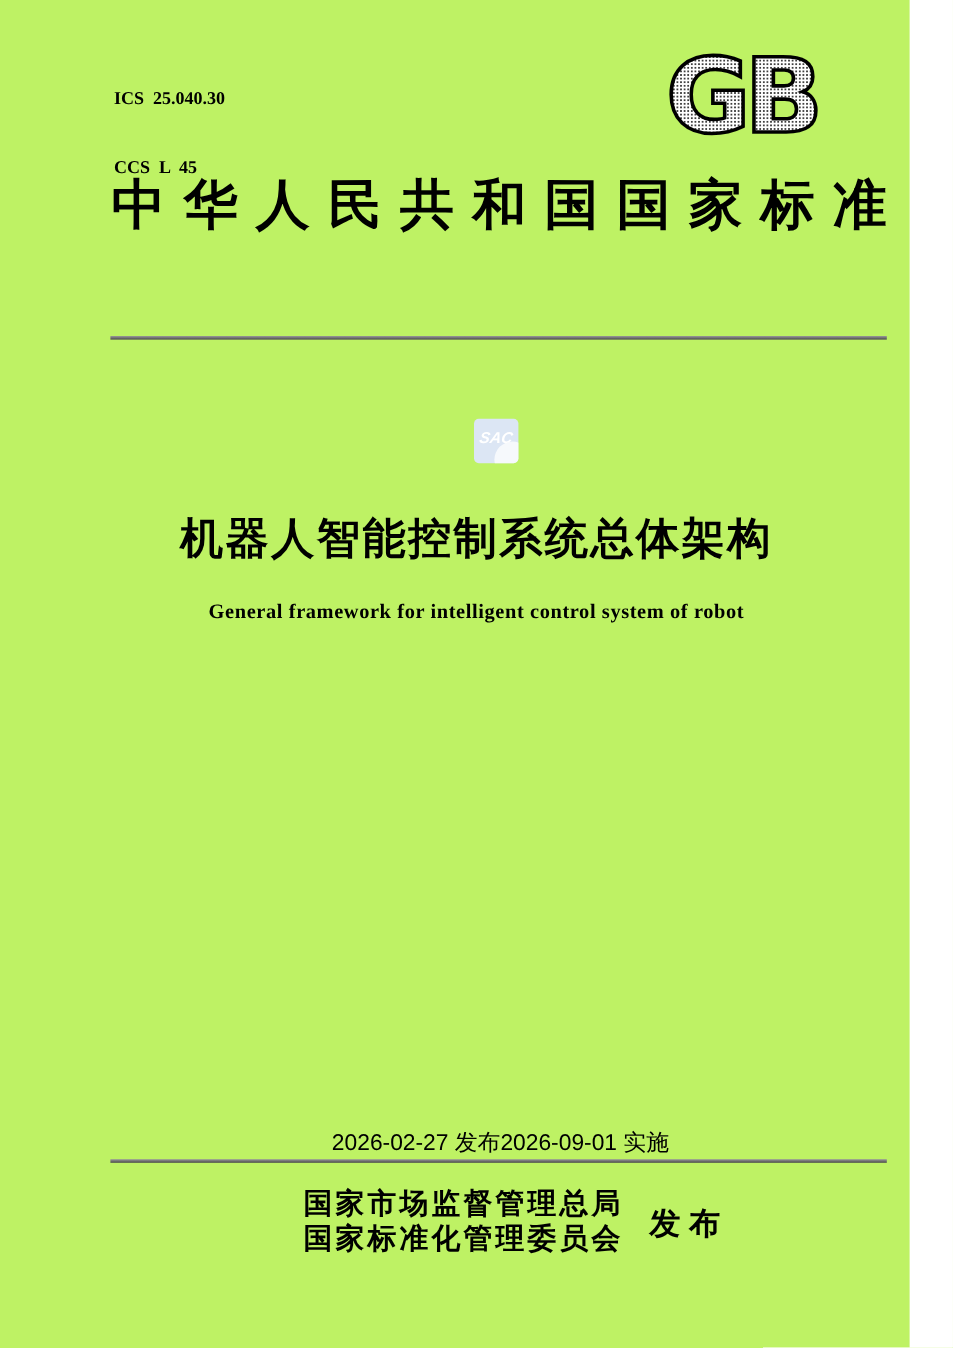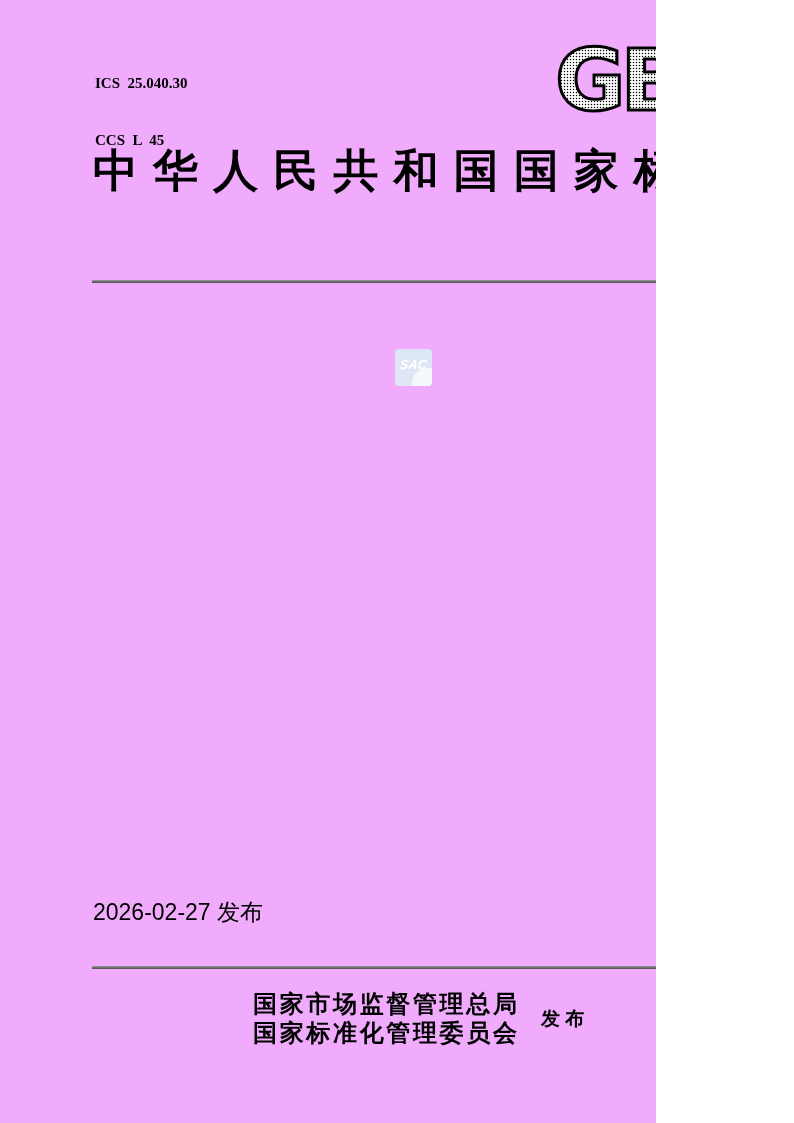--- a/index.html
+++ b/index.html
@@ -2,23 +2,23 @@
 <html><head>
 <meta charset="utf-8">
 <style>
   html, body {
     margin: 0;
     padding: 0;
     background: #ffffff;
   }
   .page {
     position: relative;
-    width: 656px;
+    width: 758px;
     height: 1123px;
-    background: #f0abfc;
+    background: #bef264;
     overflow: hidden;
     font-family: "Liberation Serif", serif;
     color: #000000;
   }
 
   
   .ics-block {
     position: absolute;
     left: 95px;
     top: 36px;
@@ -128,26 +128,26 @@
     font-family: "Liberation Serif", serif;
     font-weight: bold;
     font-size: 17px;
     letter-spacing: 0.5px;
   }
 
   
   .dates {
     position: absolute;
     left: 93px;
-    top: 897px;
+    top: 939px;
     width: 648px;
     display: flex;
-    justify-content: flex-start;
-    font-family: "Liberation Sans", sans-serif;
-    font-size: 23px;
+    justify-content: center;
+    font-family: "Liberation Sans", sans-serif;
+    font-size: 19px;
   }
 
   
   .publisher {
     position: absolute;
     left: 253px;
     top: 990px;
     display: flex;
     align-items: center;
   }
@@ -160,21 +160,21 @@
     font-family: "Liberation Serif", serif;
     font-weight: bold;
     font-size: 24px;
     line-height: 29px;
     white-space: nowrap;
   }
   .fabu {
     margin-left: 24px;
     font-family: "Liberation Sans", sans-serif;
     font-weight: bold;
-    font-size: 19px;
+    font-size: 26px;
     white-space: pre;
   }
 </style>
 </head>
 <body>
 
 <div class="page">
 
   <div class="ics-block">
     <div>ICS  25.040.30</div>
@@ -205,24 +205,27 @@
       <span>准</span>
     </div>
 
 
   <div class="rule rule-top"></div>
 
   <div class="watermark">
     <span>SAC</span>
   </div>
 
-
+  <h1 class="title-zh">机器人智能控制系统总体架构</h1>
+
+  <h2 class="title-en">General framework for intelligent control system of robot</h2>
 
   <div class="dates">
     <span>2026-02-27 发布</span>
+    <span>2026-09-01 实施</span>
   </div>
 
   <div class="rule rule-bottom"></div>
 
   <div class="publisher">
     <div class="agencies">
       <div class="agency-line">
           <span>国</span>
           <span>家</span>
           <span>市</span>

